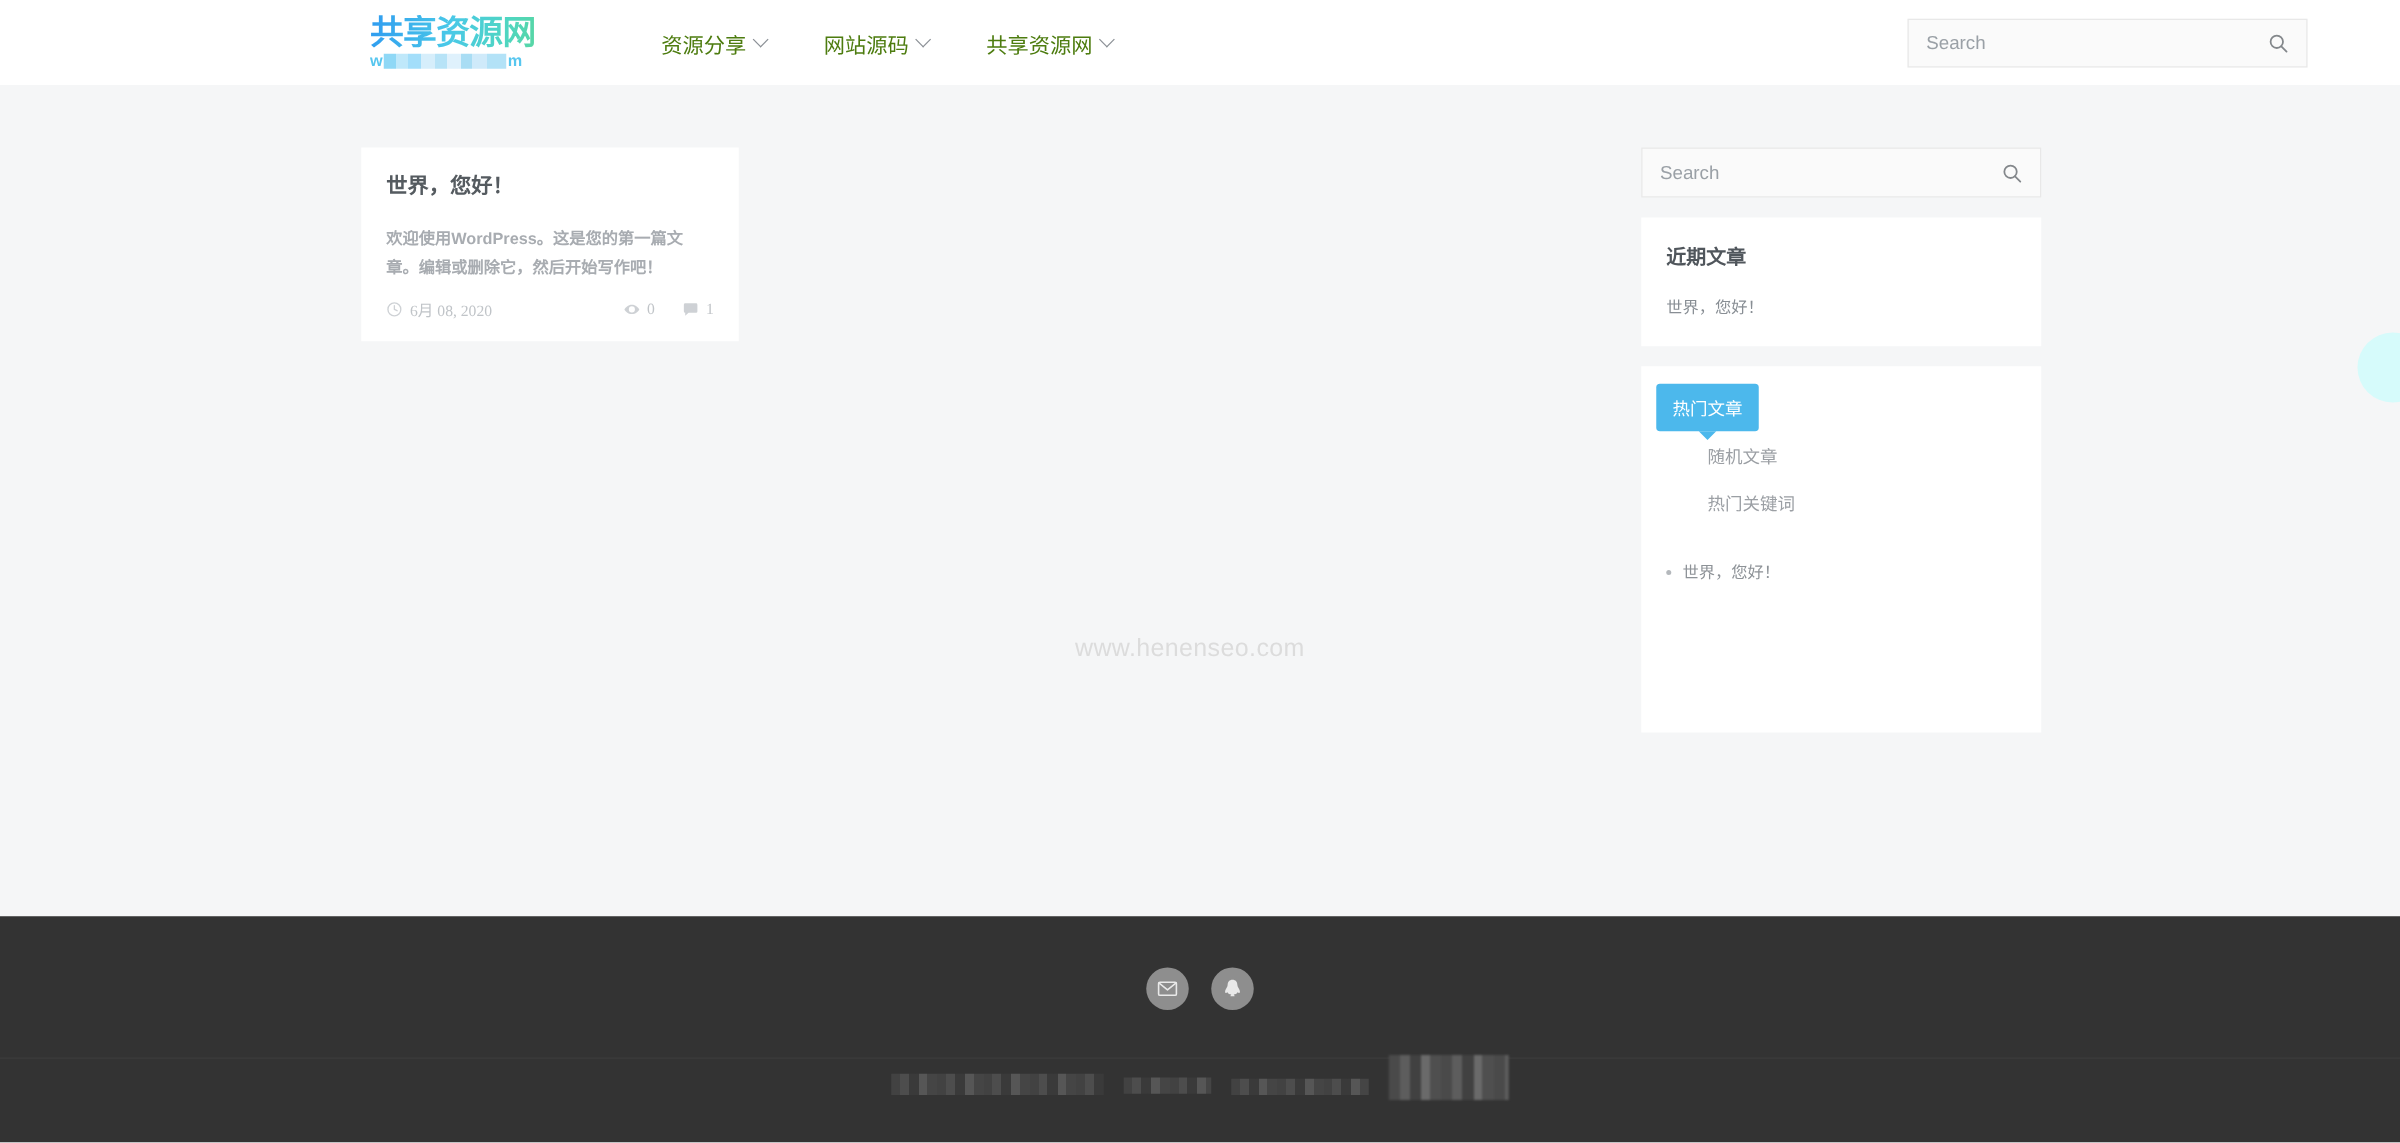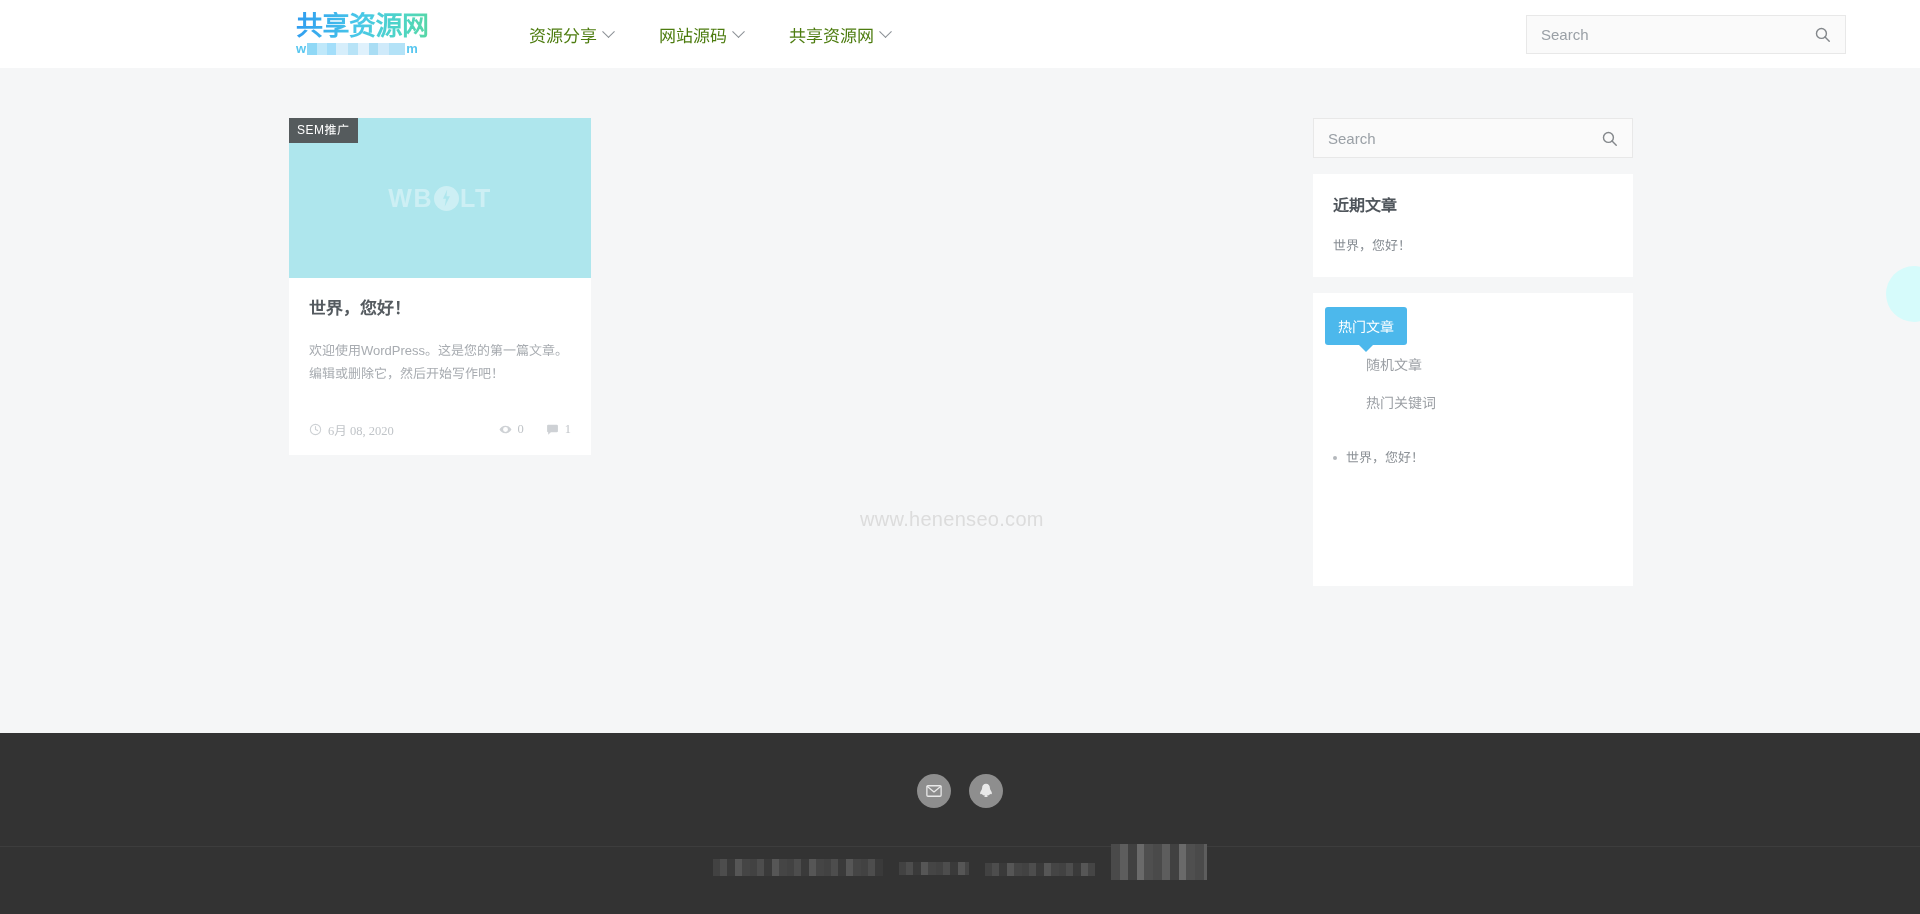--- a/index.html
+++ b/index.html
@@ -204,21 +204,21 @@
     font-weight: 700;
     color: #555b60;
     line-height: 1.3;
     margin-bottom: 20px;
     cursor: pointer;
   }
   .post-excerpt {
     font-size: 13px;
     line-height: 1.75;
     color: #a8acb1;
-    margin-bottom: 22px;
+    font-weight: bold;
   }
   .post-meta {
     display: flex;
     align-items: center;
     padding: 12px 20px 16px;
     font-size: 12.5px;
     color: #c0c4c8;
     font-family: Liberation Serif, serif;
   }
   .meta-left, .meta-right { display: flex; align-items: center; }
@@ -432,28 +432,20 @@
 
   <div class="side-bubble"></div>
 
   <div class="watermark">www.henenseo.com</div>
 
   <div class="container">
 
     <main class="content-col">
 
       <article class="post-card">
-        <div class="thumb">
-          <span class="badge-sem">SEM推广</span>
-          <span class="wbolt">
-            <span>WB</span>
-            <span class="bolt-o"></span>
-            <span>LT</span>
-          </span>
-        </div>
 
         <div class="post-body">
           <h2 class="post-title">世界，您好！</h2>
           <p class="post-excerpt">欢迎使用WordPress。这是您的第一篇文章。编辑或删除它，然后开始写作吧！</p>
         </div>
 
         <div class="post-meta">
           <div class="meta-left">
             <span class="meta-item">
               <svg class="meta-ico" viewBox="0 0 24 24" fill="none" stroke="#c6cace" stroke-width="2">

